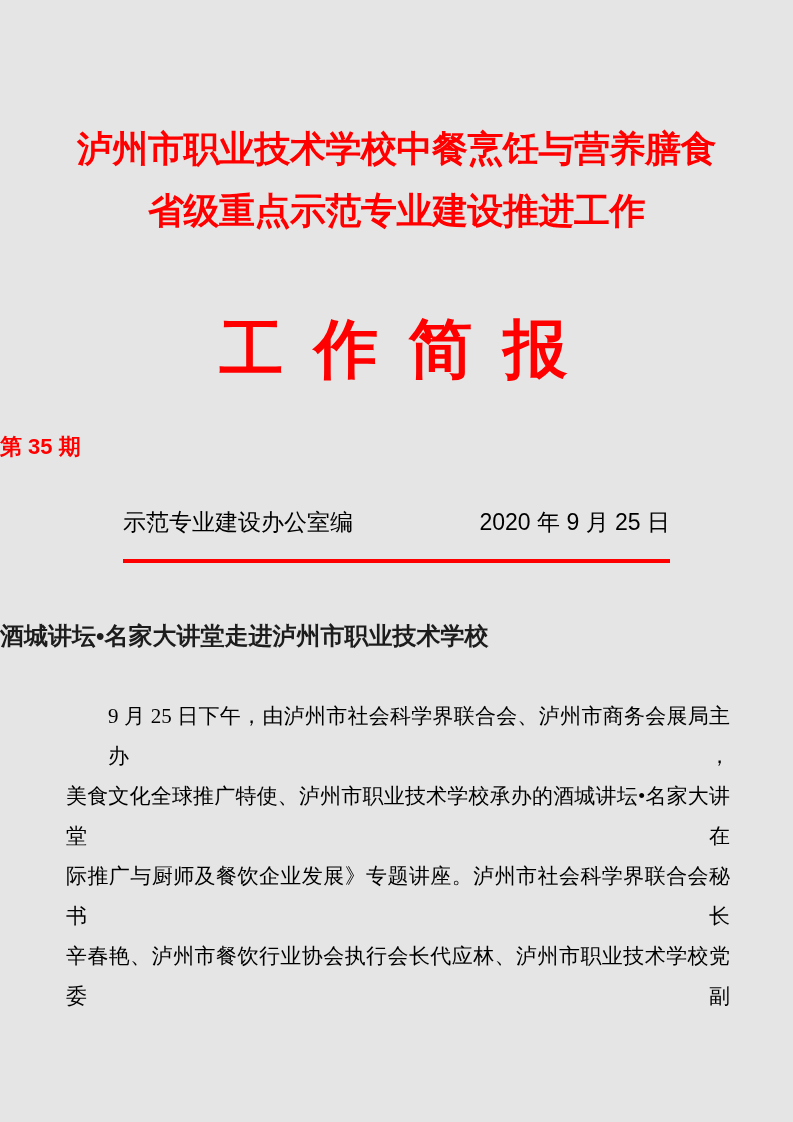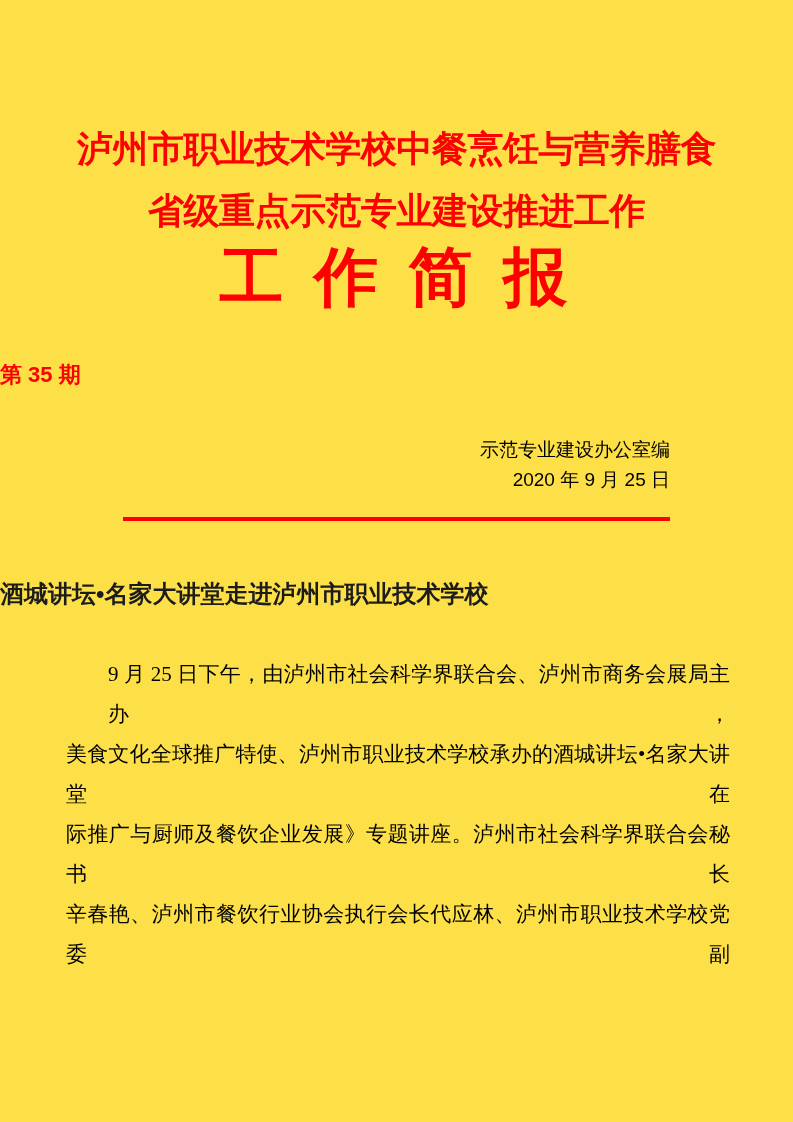--- a/index.html
+++ b/index.html
@@ -5,35 +5,36 @@
   html, body {
     margin: 0;
     padding: 0;
     background: #ffffff;
   }
   .page {
     position: relative;
     width: 793px;
     height: 1122px;
     margin: 0 auto;
-    background: #fde047;
+    background: #e5e5e5;
     overflow: hidden;
     font-family: "Liberation Sans", sans-serif;
     color: #000000;
   }
   .masthead {
     margin-top: 118px;
     text-align: center;
     color: #ff0000;
     font-weight: bold;
     font-size: 36px;
     line-height: 62px;
     letter-spacing: -0.5px;
   }
   .bulletin-title {
+    margin-top: 72px;
     text-align: center;
     color: #ff0000;
     font-weight: bold;
     font-size: 64px;
     line-height: 70px;
     letter-spacing: 0.1em;
     white-space: nowrap;
   }
   .issue-number {
     margin-top: 48px;
@@ -42,25 +43,24 @@
     font-size: 22px;
     line-height: 30px;
   }
   .meta-block {
     width: 547px;
     margin: 45px auto 0 auto;
   }
   .meta-row {
     display: flex;
     justify-content: space-between;
-    align-items: flex-end;
-    font-size: 19px;
+    align-items: flex-start;
+    font-size: 23px;
     line-height: 30px;
     color: #000000;
-    flex-direction: column;
   }
   .red-rule {
     height: 4px;
     background: #ff0000;
     margin-top: 22px;
   }
   .article-heading {
     margin: 56px 0 0 0;
     font-size: 24px;
     line-height: 34px;

